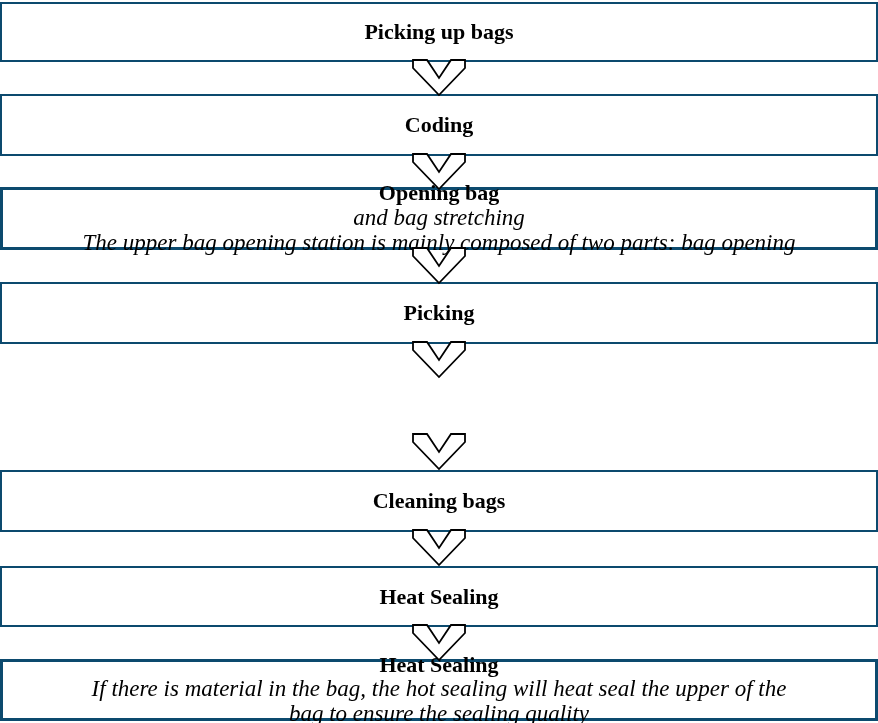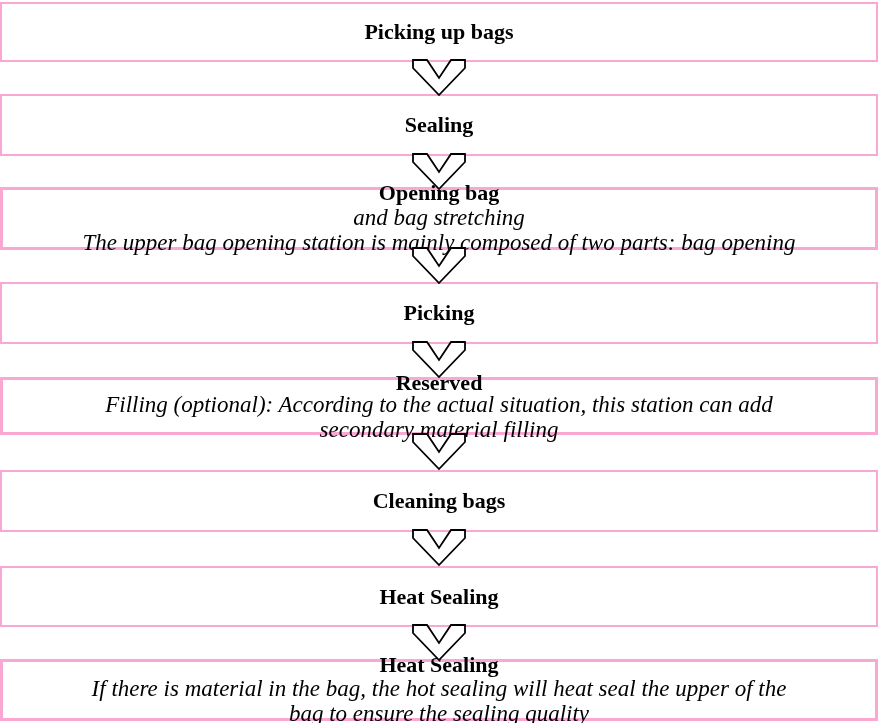--- a/index.html
+++ b/index.html
@@ -12,21 +12,21 @@
   #canvas {
     position: relative;
     width: 878px; height: 723px;
     background: #ffffff;
     overflow: hidden;
   }
   .flow-box {
     position: absolute;
     left: 0; width: 878px;
     background: #ffffff;
-    border: 2px solid #f9a8d4;
+    border: 2px solid #0c4a6e;
     box-sizing: border-box;
     z-index: 1;
   }
   .flow-box.plain {
     display: flex;
     align-items: center;
     justify-content: center;
   }
   .flow-box.annotated {
     border-width: 3px;
@@ -70,21 +70,21 @@
     <span class="box-label">Picking up bags</span>
   </div>
 
   <div class="arrow" style="top:59px;">
     <svg viewBox="0 0 54 38" xmlns="http://www.w3.org/2000/svg">
       <polygon points="1,1 15,1 27,19 39,1 53,1 53,9 27,36 1,9" fill="#ffffff" stroke="#000000" stroke-width="1.8"></polygon>
     </svg>
   </div>
 
   <div class="flow-box plain" style="top:94px; height:62px;">
-    <span class="box-label">Sealing</span>
+    <span class="box-label">Coding</span>
   </div>
 
   <div class="arrow" style="top:153px;">
     <svg viewBox="0 0 54 38" xmlns="http://www.w3.org/2000/svg">
       <polygon points="1,1 15,1 27,19 39,1 53,1 53,9 27,36 1,9" fill="#ffffff" stroke="#000000" stroke-width="1.8"></polygon>
     </svg>
   </div>
 
   <div class="flow-box annotated" style="top:187px; height:63px;">
     <span class="box-label">Opening bag</span>
@@ -103,27 +103,20 @@
   <div class="flow-box plain" style="top:282px; height:62px;">
     <span class="box-label">Picking</span>
   </div>
 
   <div class="arrow" style="top:341px;">
     <svg viewBox="0 0 54 38" xmlns="http://www.w3.org/2000/svg">
       <polygon points="1,1 15,1 27,19 39,1 53,1 53,9 27,36 1,9" fill="#ffffff" stroke="#000000" stroke-width="1.8"></polygon>
     </svg>
   </div>
 
-  <div class="flow-box annotated" style="top:377px; height:58px;">
-    <span class="box-label">Reserved</span>
-    <div class="box-note" style="top:12px;">
-      <span class="note-line">Filling (optional): According to the actual situation, this station can add</span>
-      <span class="note-line">secondary material filling</span>
-    </div>
-  </div>
 
   <div class="arrow" style="top:433px;">
     <svg viewBox="0 0 54 38" xmlns="http://www.w3.org/2000/svg">
       <polygon points="1,1 15,1 27,19 39,1 53,1 53,9 27,36 1,9" fill="#ffffff" stroke="#000000" stroke-width="1.8"></polygon>
     </svg>
   </div>
 
   <div class="flow-box plain" style="top:470px; height:62px;">
     <span class="box-label">Cleaning bags</span>
   </div>

